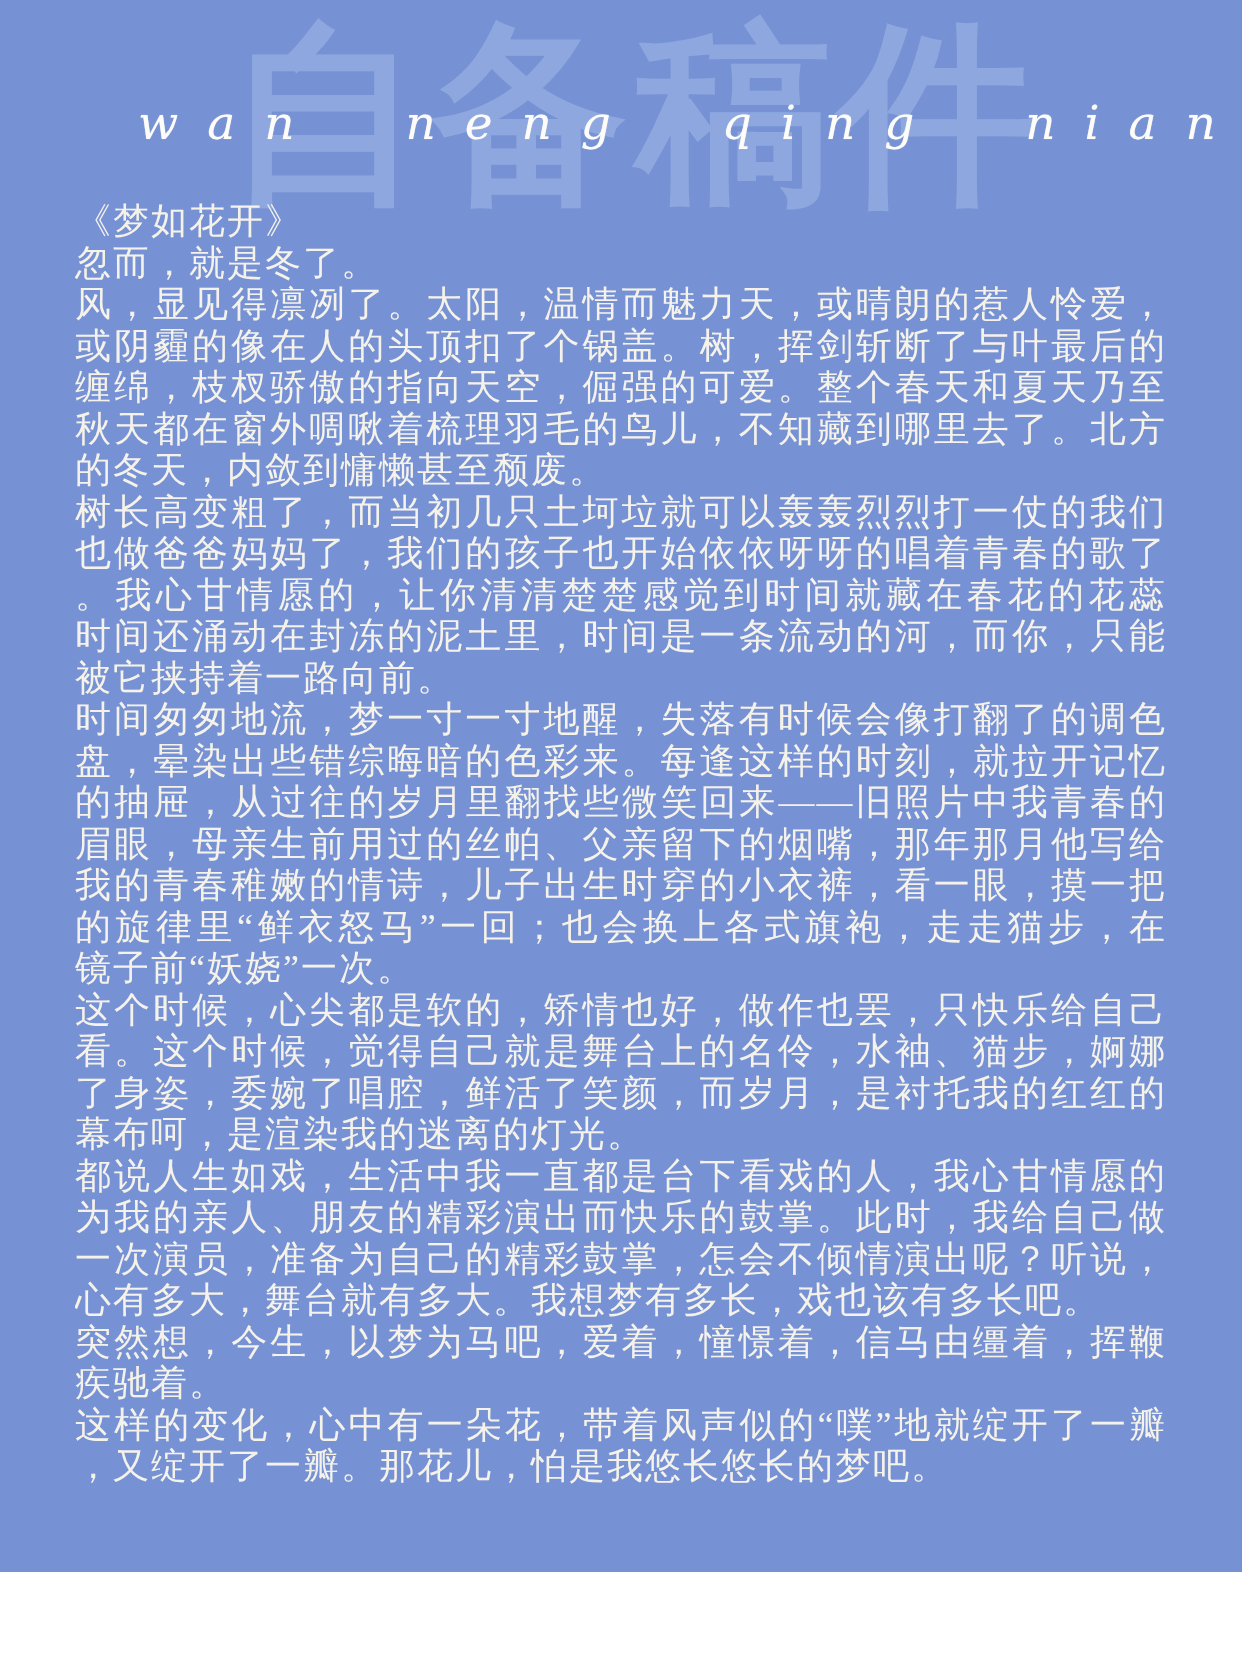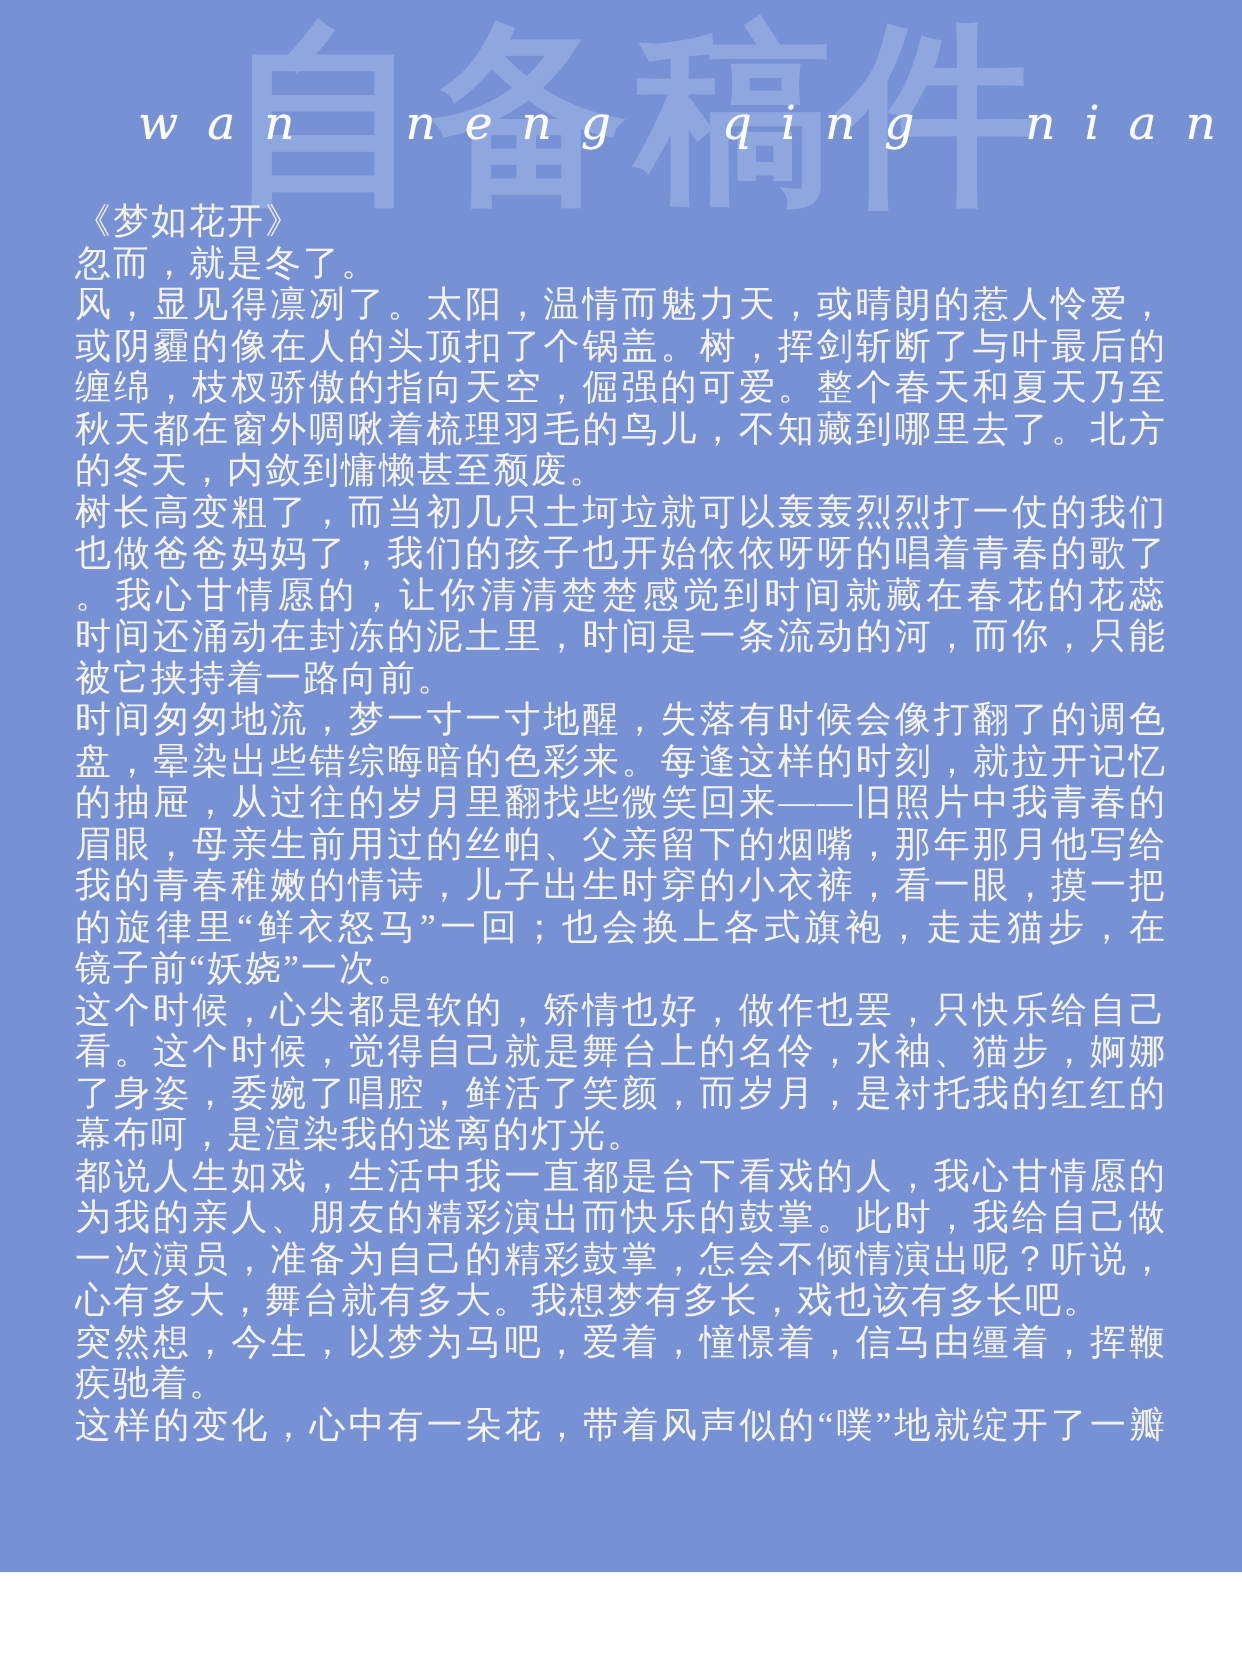--- a/index.html
+++ b/index.html
@@ -101,15 +101,16 @@
     <div class="ln j">看。这个时候，觉得自己就是舞台上的名伶，水袖、猫步，婀娜</div>
     <div class="ln j">了身姿，委婉了唱腔，鲜活了笑颜，而岁月，是衬托我的红红的</div>
     <div class="ln s">幕布呵，是渲染我的迷离的灯光。</div>
     <div class="ln j">都说人生如戏，生活中我一直都是台下看戏的人，我心甘情愿的</div>
     <div class="ln j">为我的亲人、朋友的精彩演出而快乐的鼓掌。此时，我给自己做</div>
     <div class="ln j">一次演员，准备为自己的精彩鼓掌，怎会不倾情演出呢？听说，</div>
     <div class="ln s">心有多大，舞台就有多大。我想梦有多长，戏也该有多长吧。</div>
     <div class="ln j">突然想，今生，以梦为马吧，爱着，憧憬着，信马由缰着，挥鞭</div>
     <div class="ln s">疾驰着。</div>
     <div class="ln j">这样的变化，心中有一朵花，带着风声似的“噗”地就绽开了一瓣</div>
+    <div class="ln s">，又绽开了一瓣。那花儿，怕是我悠长悠长的梦吧。</div>
   </div>
 
 </div>
 
 </body></html>

